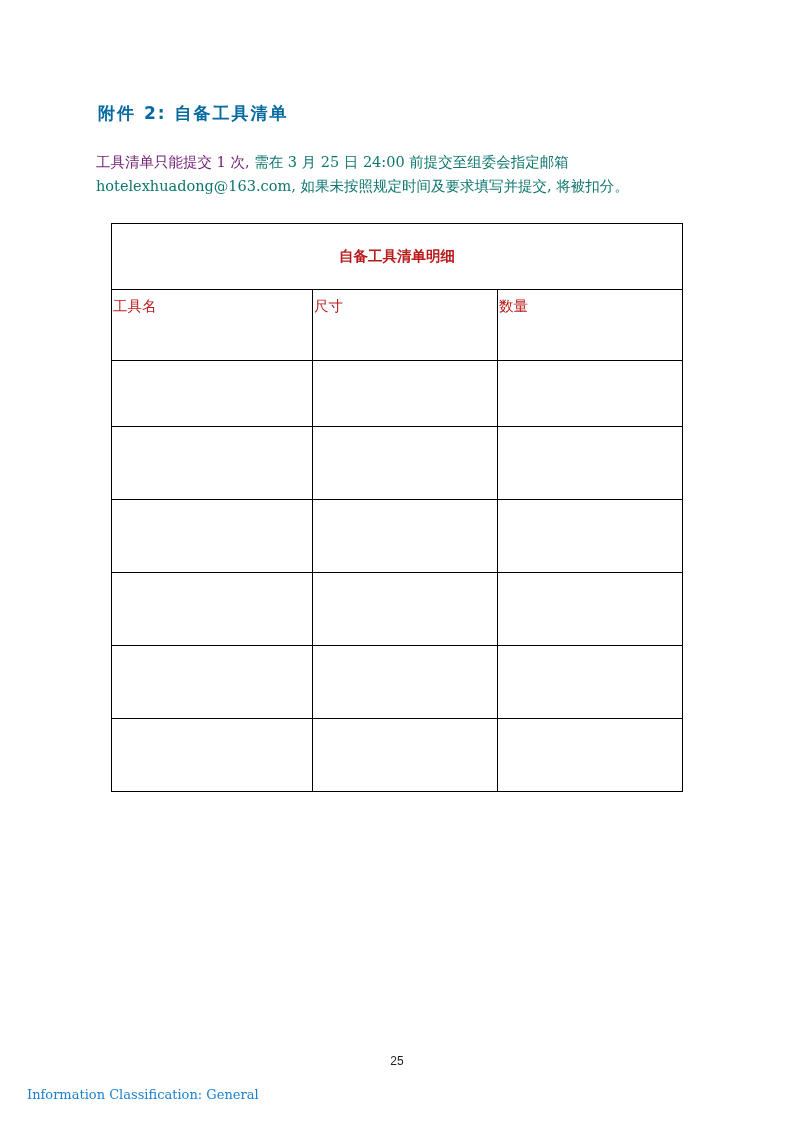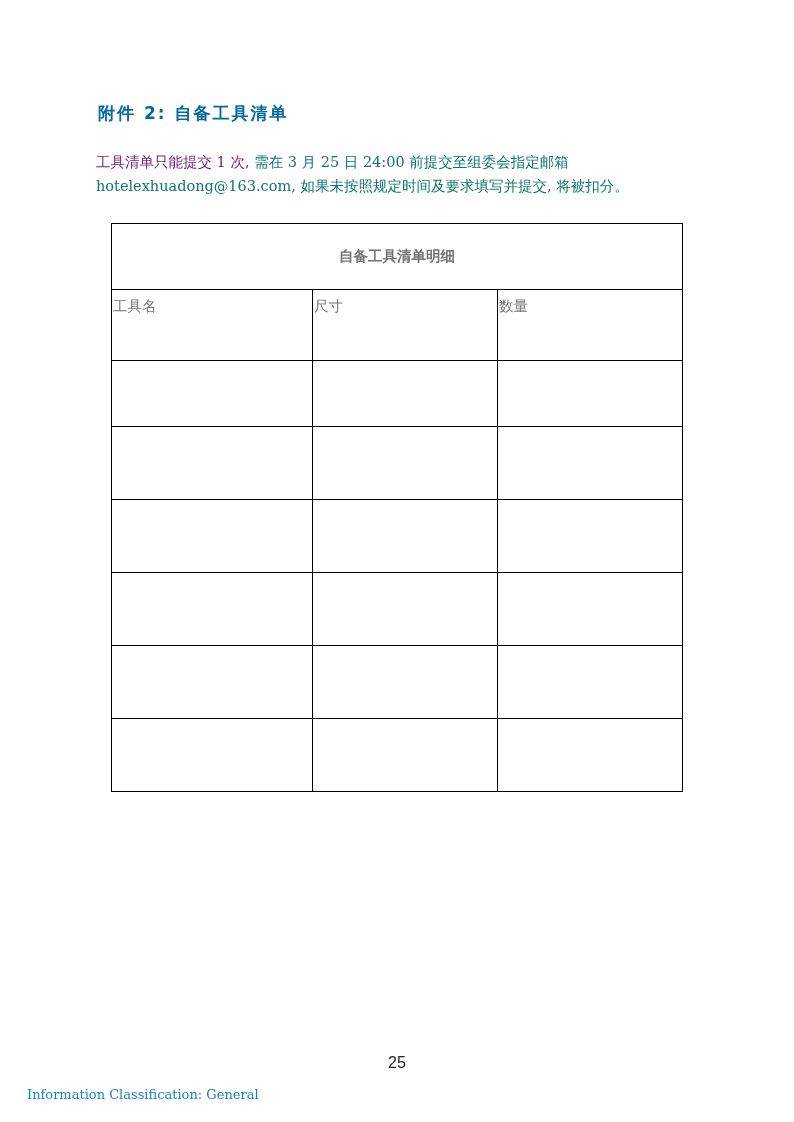--- a/index.html
+++ b/index.html
@@ -5,28 +5,28 @@
     html, body { margin: 0; padding: 0; background: #ffffff; }
     body { width: 794px; height: 1122px; position: relative; overflow: hidden;
            font-family: "DejaVu Serif", "Liberation Serif", serif; color: #111; }
     .heading { position: absolute; left: 98px; top: 102px; font-size: 17px; font-weight: bold;
                font-family: "DejaVu Sans", sans-serif; letter-spacing: 2px; color: #0369a1; }
     .para { position: absolute; left: 96px; top: 150px; width: 600px; font-size: 14.5px; line-height: 24px; }
     .para .black { color: #701a75; }
     .para .red { color: #0f766e; }
     table.tools { position: absolute; left: 111px; top: 223px; width: 572px; border-collapse: collapse; }
     table.tools td, table.tools th { border: 1px solid #000; font-weight: normal; font-size: 14.5px;
-               font-family: "DejaVu Sans", sans-serif; color: #737373; }
+               font-family: "DejaVu Sans", sans-serif; color: #b91c1c; }
     .title-cell { height: 63px; text-align: center; vertical-align: middle; font-weight: bold !important; }
     .hdr-cell { height: 62px; text-align: left; vertical-align: top; padding-top: 7px; font-weight: normal; }
     .row td { height: 70px; }
     .row.first td { height: 63px; }
     .col1 { width: 200px; } .col2 { width: 184px; } .col3 { width: 184px; }
     .page-num { position: absolute; left: 0; width: 794px; top: 1054px; text-align: center;
-                font-size: 16px; font-family: "Liberation Sans", sans-serif; color: #222; }
+                font-size: 12px; font-family: "Liberation Sans", sans-serif; color: #222; }
     .classification { position: absolute; left: 27px; top: 1087px; font-size: 13px;
                 font-family: "DejaVu Serif", serif; color: #1a7fd0; }
   </style>
 </head>
 <body>
 
 <div class="heading">附件 2: 自备工具清单</div>
 
 <div class="para">
   <span class="black">工具清单只能提交 1 次,</span>

